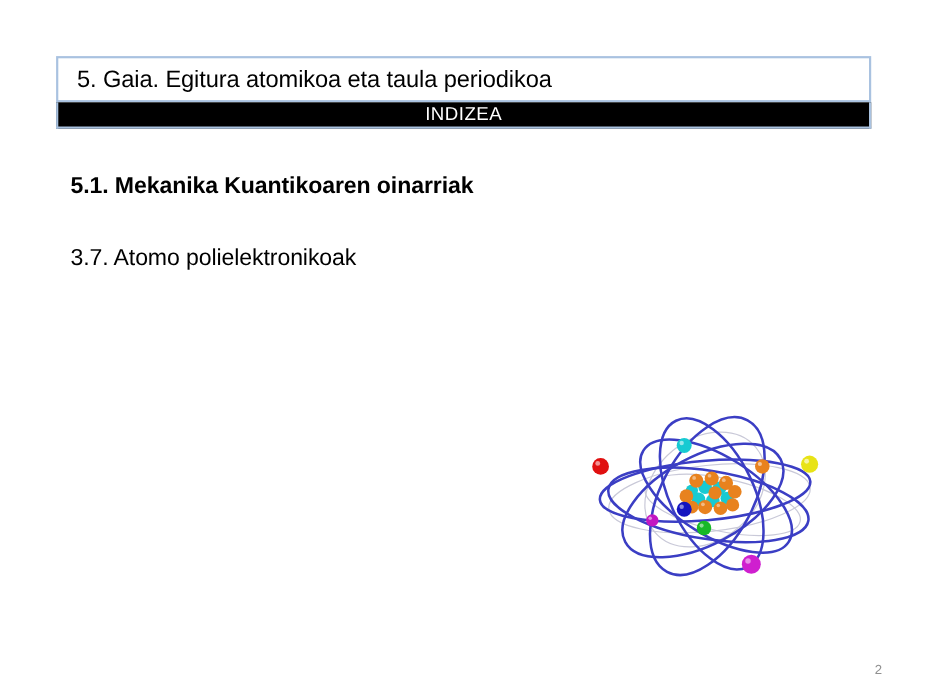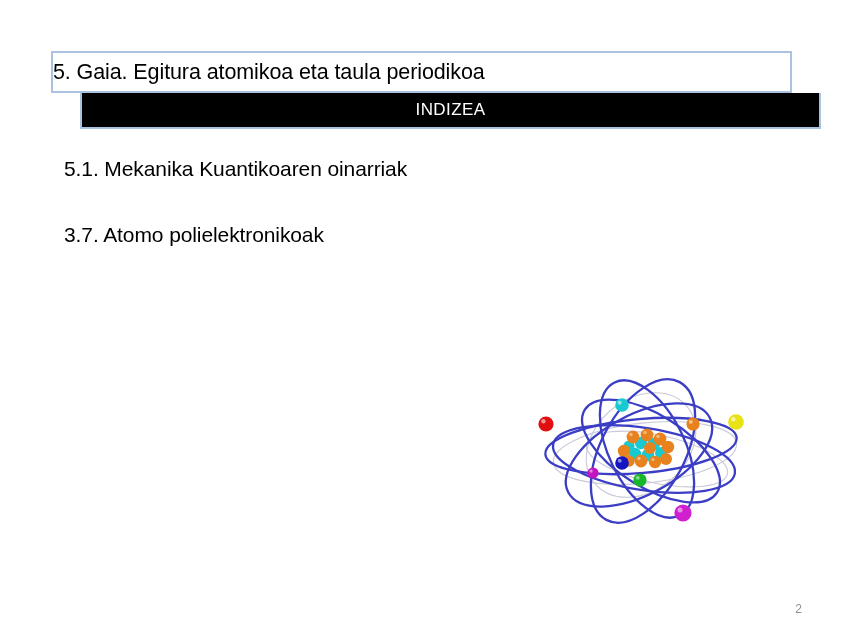--- a/index.html
+++ b/index.html
@@ -29,39 +29,39 @@
     height: 42px;
     box-sizing: border-box;
     background: #ffffff;
     border: 2px solid #a9c2e0;
     display: flex;
     align-items: center;
   }
   #title-text {
     font-size: 21.5px;
     color: #000000;
+    padding-left: 17px;
     letter-spacing: -0.1px;
     white-space: nowrap;
   }
 
   #index-bar {
     position: absolute;
     left: 51px;
     top: 93px;
     width: 741px;
-    height: 36px;
+    height: 24px;
     box-sizing: border-box;
     background: #000000;
     border-left: 2px solid #a9c2e0;
     border-right: 2px solid #a9c2e0;
     border-bottom: 2px solid #a9c2e0;
     display: flex;
     align-items: center;
     justify-content: center;
-    margin-left: 29px;
   }
   #index-text {
     color: #ffffff;
     font-size: 17px;
     letter-spacing: 0.4px;
   }
 
   
   #toc {
     position: absolute;
@@ -71,21 +71,21 @@
   }
   .toc-item {
     font-size: 21px;
     color: #000000;
     line-height: 1.05;
     margin-bottom: 44px;
     white-space: nowrap;
     letter-spacing: -0.1px;
   }
   .toc-item.bold {
-    font-weight: normal;
+    font-weight: bold;
   }
 
   
   #atom-figure {
     position: absolute;
     left: 523px;
     top: 371px;
     width: 245px;
     height: 160px;
   }

